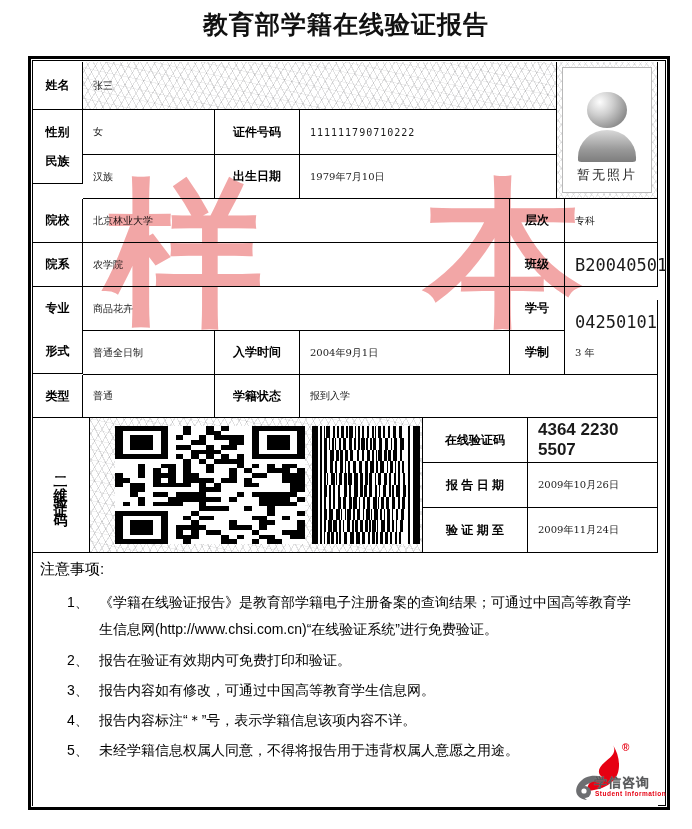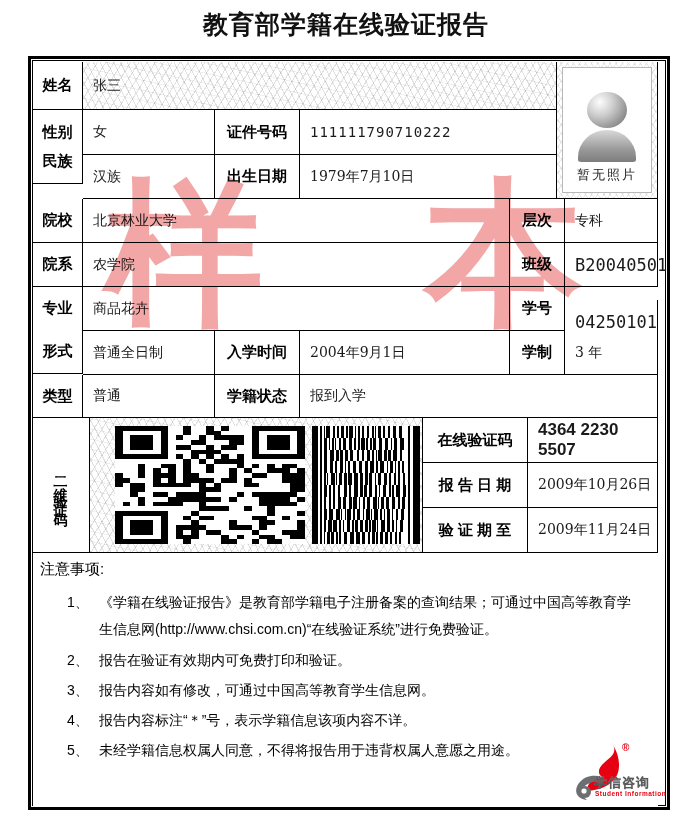--- a/index.html
+++ b/index.html
@@ -15,23 +15,23 @@
   .border-outer{position:absolute;left:28px;top:56px;width:642px;height:754px;
                 border:3px solid #000;box-sizing:border-box;}
   .border-inner{position:absolute;inset:1px;border:1px solid #000;}
 
   
   .content{position:absolute;left:33px;top:62px;width:625px;height:744px;}
 
   
   .cell{position:absolute;box-sizing:border-box;display:flex;align-items:center;
         border-right:1px solid #000;border-bottom:1px solid #000;background:#fff;}
-  .lbl{justify-content:center;text-align:center;font-weight:bold;font-size:15px;
+  .lbl{justify-content:center;text-align:center;font-weight:bold;font-size:12px;
        font-family:"Liberation Sans",sans-serif;}
-  .val{padding-left:10px;font-size:14px;font-family:"DejaVu Serif",serif;color:#1a1a1a;}
+  .val{padding-left:10px;font-size:10px;font-family:"DejaVu Serif",serif;color:#1a1a1a;}
   .mono{font-family:"DejaVu Sans Mono",monospace;letter-spacing:1px;}
 
   .guilloche{background-color:#fff;background-image:
      repeating-linear-gradient(63deg, rgba(70,70,75,.16) 0 1px, transparent 1px 6px),
      repeating-linear-gradient(-58deg, rgba(70,70,75,.16) 0 1px, transparent 1px 7px),
      repeating-linear-gradient(12deg, rgba(70,70,75,.08) 0 1px, transparent 1px 10px);}
   .guilloche-light{background-color:#fff;background-image:
      repeating-linear-gradient(55deg, rgba(90,90,95,.13) 0 1px, transparent 1px 5px),
      repeating-linear-gradient(-55deg, rgba(90,90,95,.13) 0 1px, transparent 1px 5px);}
 

